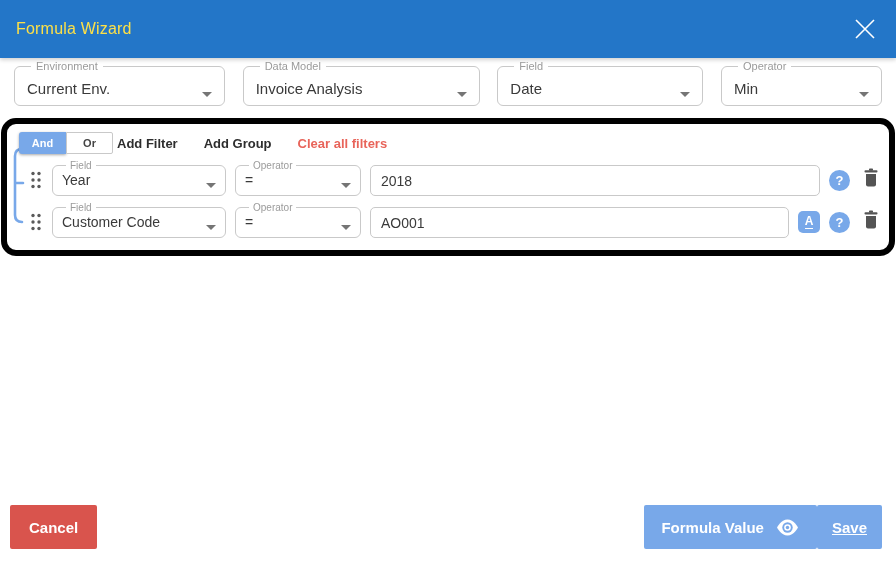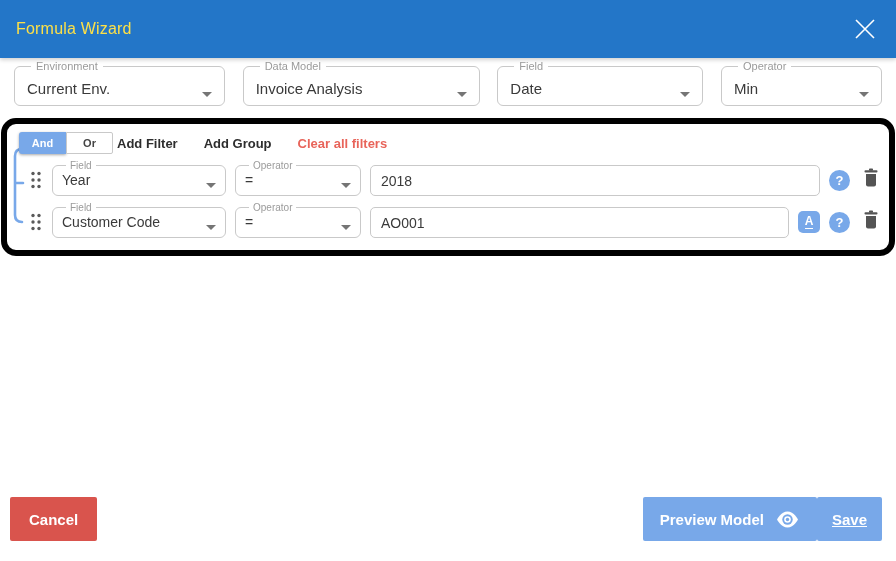--- a/index.html
+++ b/index.html
@@ -93,21 +93,21 @@
     display:flex;align-items:center;justify-content:center;margin-bottom:5px;
   }
   .text-case-btn span{font-size:12px;font-weight:bold;border-bottom:1.5px solid #fff;line-height:13px;}
   .help-btn{
     width:21px;height:21px;border-radius:50%;background:var(--accent-blue);color:#fff;
     display:flex;align-items:center;justify-content:center;font-size:13px;font-weight:bold;margin-bottom:5px;
   }
   .trash-btn{margin-bottom:6px;margin-left:4px;margin-right:2px;}
   
   .dlg-footer{
-    position:absolute;left:10px;right:14px;bottom:20px;display:flex;align-items:center;
+    position:absolute;left:10px;right:14px;bottom:12px;display:flex;align-items:center;
   }
   .btn{
     height:44px;border:none;border-radius:2px;color:#fff;font-size:15px;font-weight:bold;
     font-family:"Liberation Sans","DejaVu Sans",sans-serif;cursor:pointer;
     display:flex;align-items:center;justify-content:center;
   }
   .btn-cancel{background:var(--cancel-red);padding:0 19px;}
   .btn-preview{background:var(--accent-blue);padding:0 17px;gap:11px;margin-left:auto;}
   .btn-save{background:var(--accent-blue);padding:0 15px;min-width:60px;text-decoration:underline;}
 </style>
@@ -244,21 +244,21 @@
           <rect x="1.5" y="2.2" width="13" height="2.3" rx="1" fill="#545454"></rect>
           <path d="M3 6 h10 v10.5 q0 2 -2 2 h-6 q-2 0 -2 -2 Z" fill="#545454"></path>
         </svg>
       </button>
     </div>
   </div>
 
   <div class="dlg-footer">
     <button class="btn btn-cancel">Cancel</button>
     <button class="btn btn-preview">
-      <span>Preview Model</span>
+      <span>Formula Value</span>
       <svg width="25" height="17" viewBox="0 0 25 17">
         <path d="M12.5 0.5 C6 0.5 2 8.5 2 8.5 C2 8.5 6 16.5 12.5 16.5 C19 16.5 23 8.5 23 8.5 C23 8.5 19 0.5 12.5 0.5 Z" fill="#fff"></path>
         <circle cx="12.5" cy="8.5" r="5.2" fill="#78a8e9"></circle>
         <circle cx="12.5" cy="8.5" r="3.3" fill="#fff"></circle>
         <circle cx="12.5" cy="8.5" r="1.7" fill="#78a8e9"></circle>
       </svg>
     </button>
     <button class="btn btn-save">Save</button>
   </div>
 

